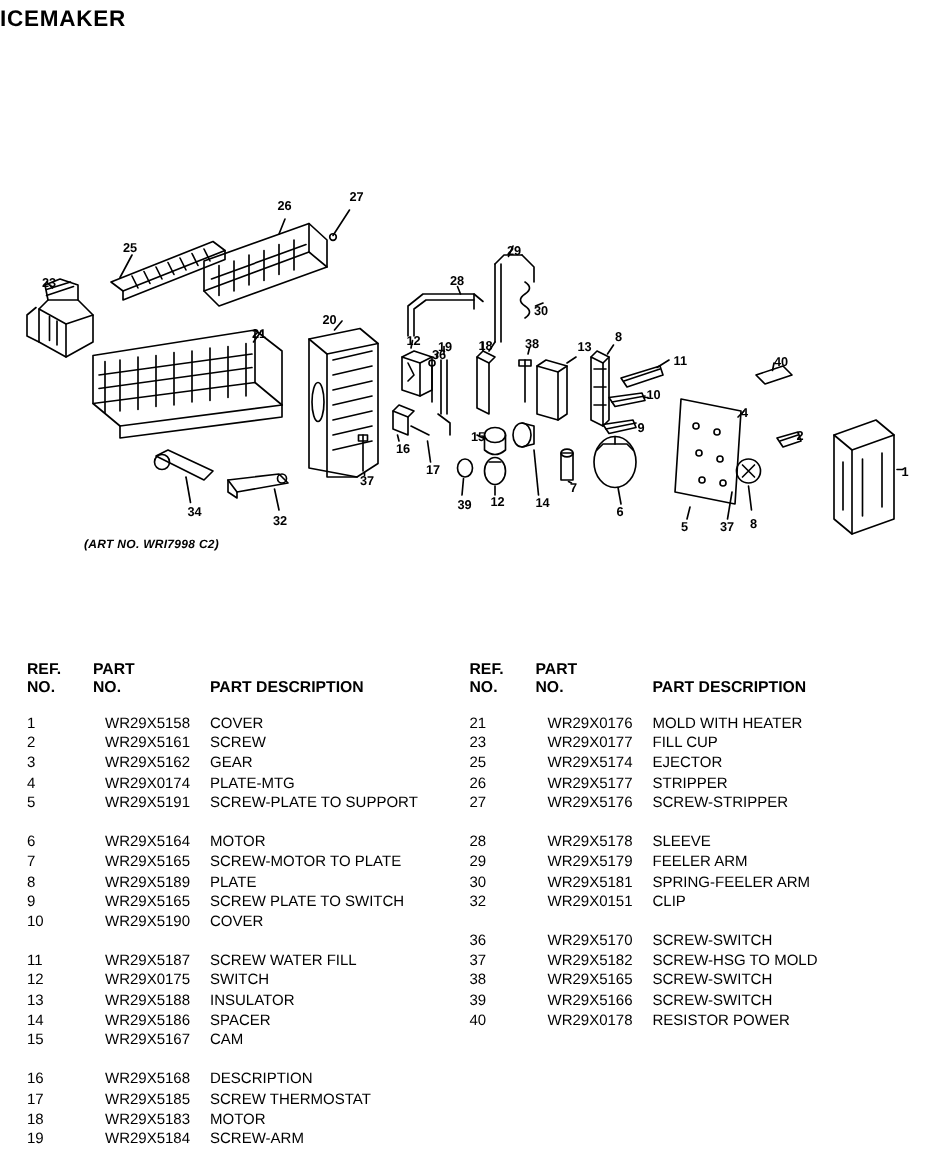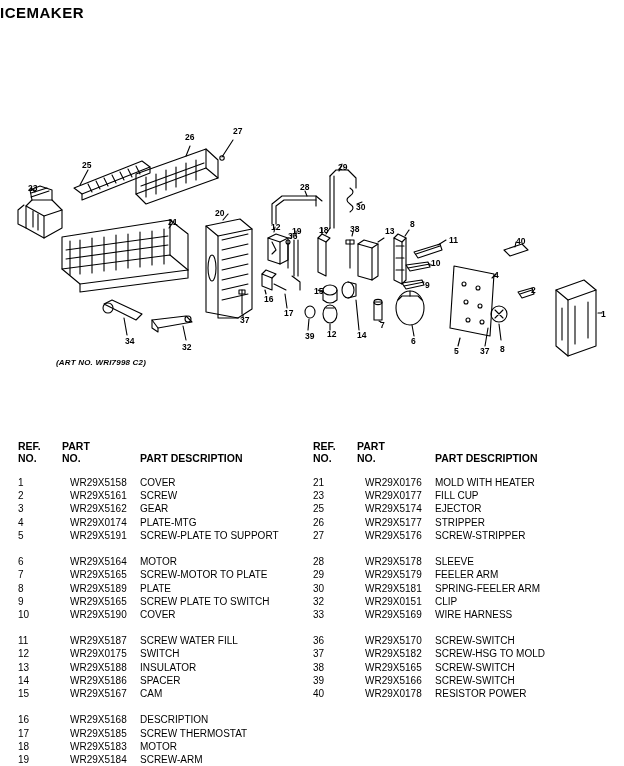--- a/index.html
+++ b/index.html
@@ -504,25 +504,20 @@
       <div class="row">
           <span class="r-ref">30</span>
           <span class="r-part">WR29X5181</span>
           <span class="r-desc">SPRING-FEELER ARM</span>
         </div>
       <div class="row">
           <span class="r-ref">32</span>
           <span class="r-part">WR29X0151</span>
           <span class="r-desc">CLIP</span>
         </div>
-      <div class="row">
-          <span class="r-ref">33</span>
-          <span class="r-part">WR29X5169</span>
-          <span class="r-desc">WIRE HARNESS</span>
-        </div>
       <div class="row spacer"></div>
       <div class="row">
           <span class="r-ref">36</span>
           <span class="r-part">WR29X5170</span>
           <span class="r-desc">SCREW-SWITCH</span>
         </div>
       <div class="row">
           <span class="r-ref">37</span>
           <span class="r-part">WR29X5182</span>
           <span class="r-desc">SCREW-HSG TO MOLD</span>

